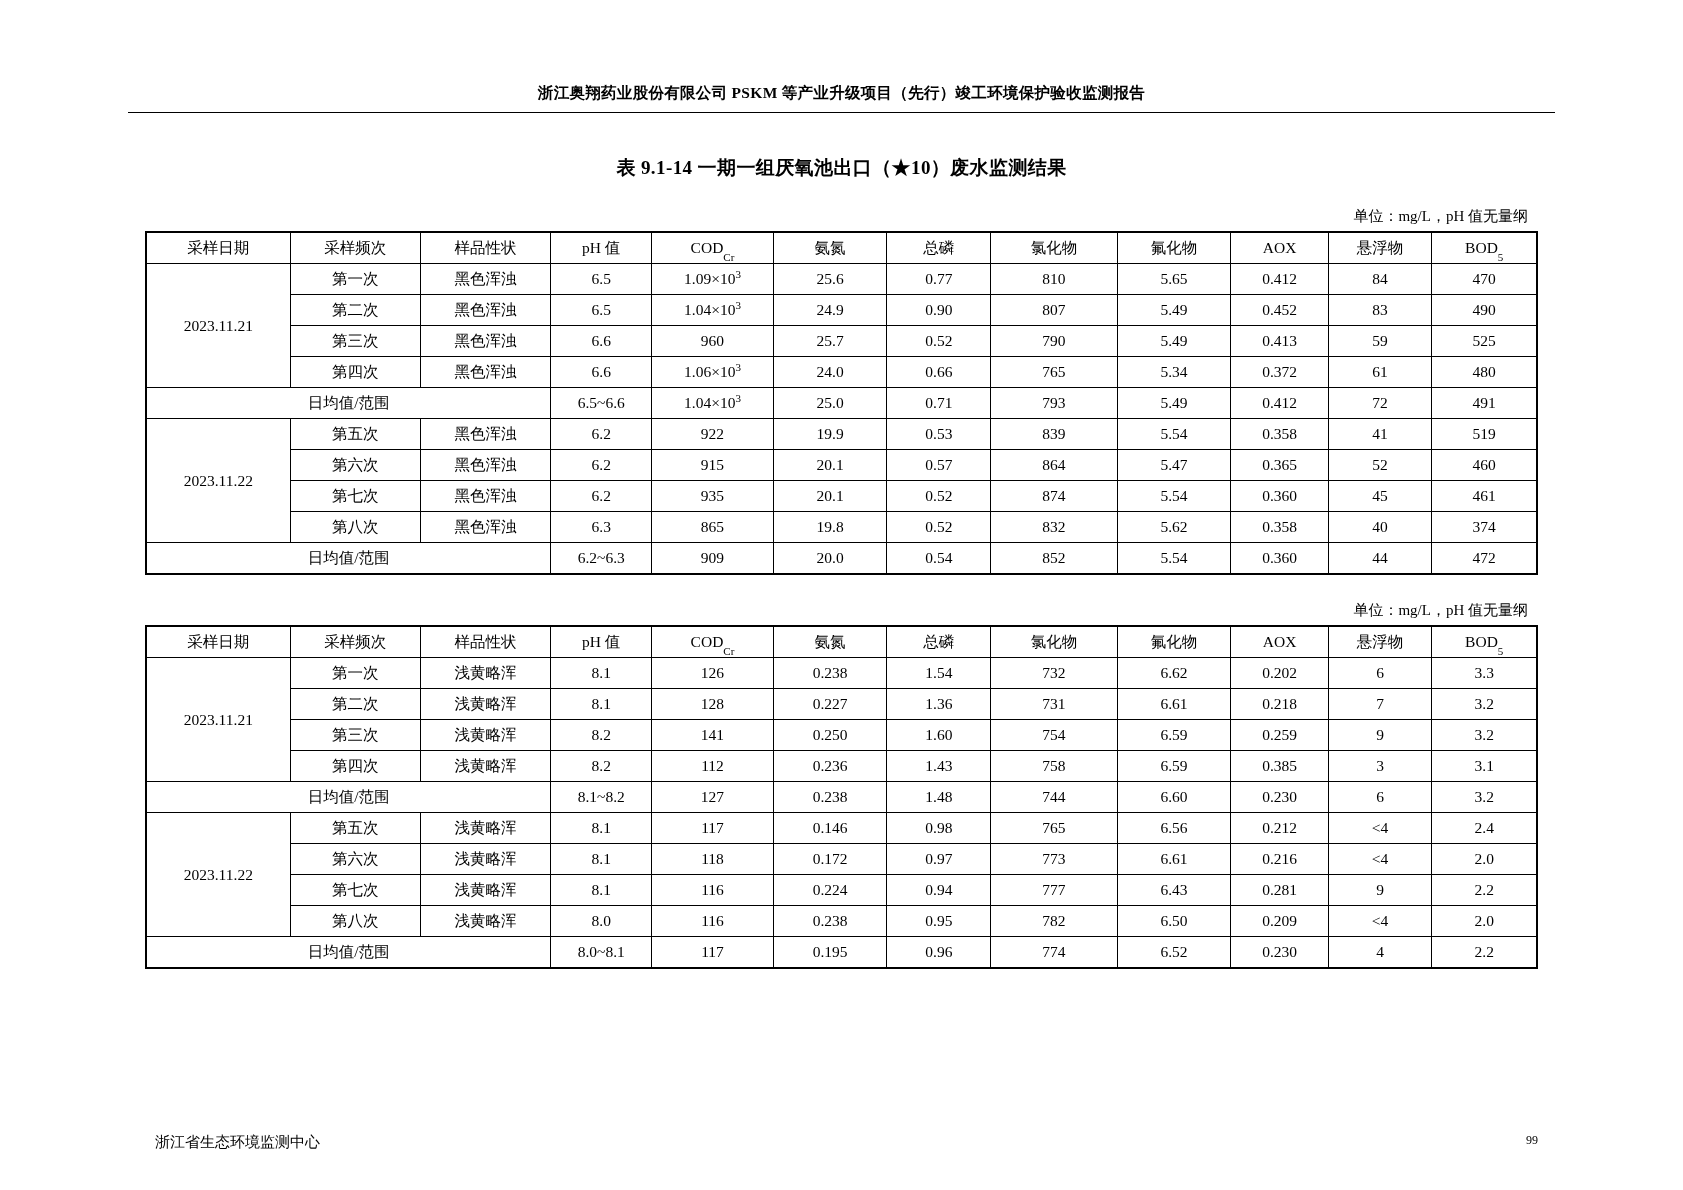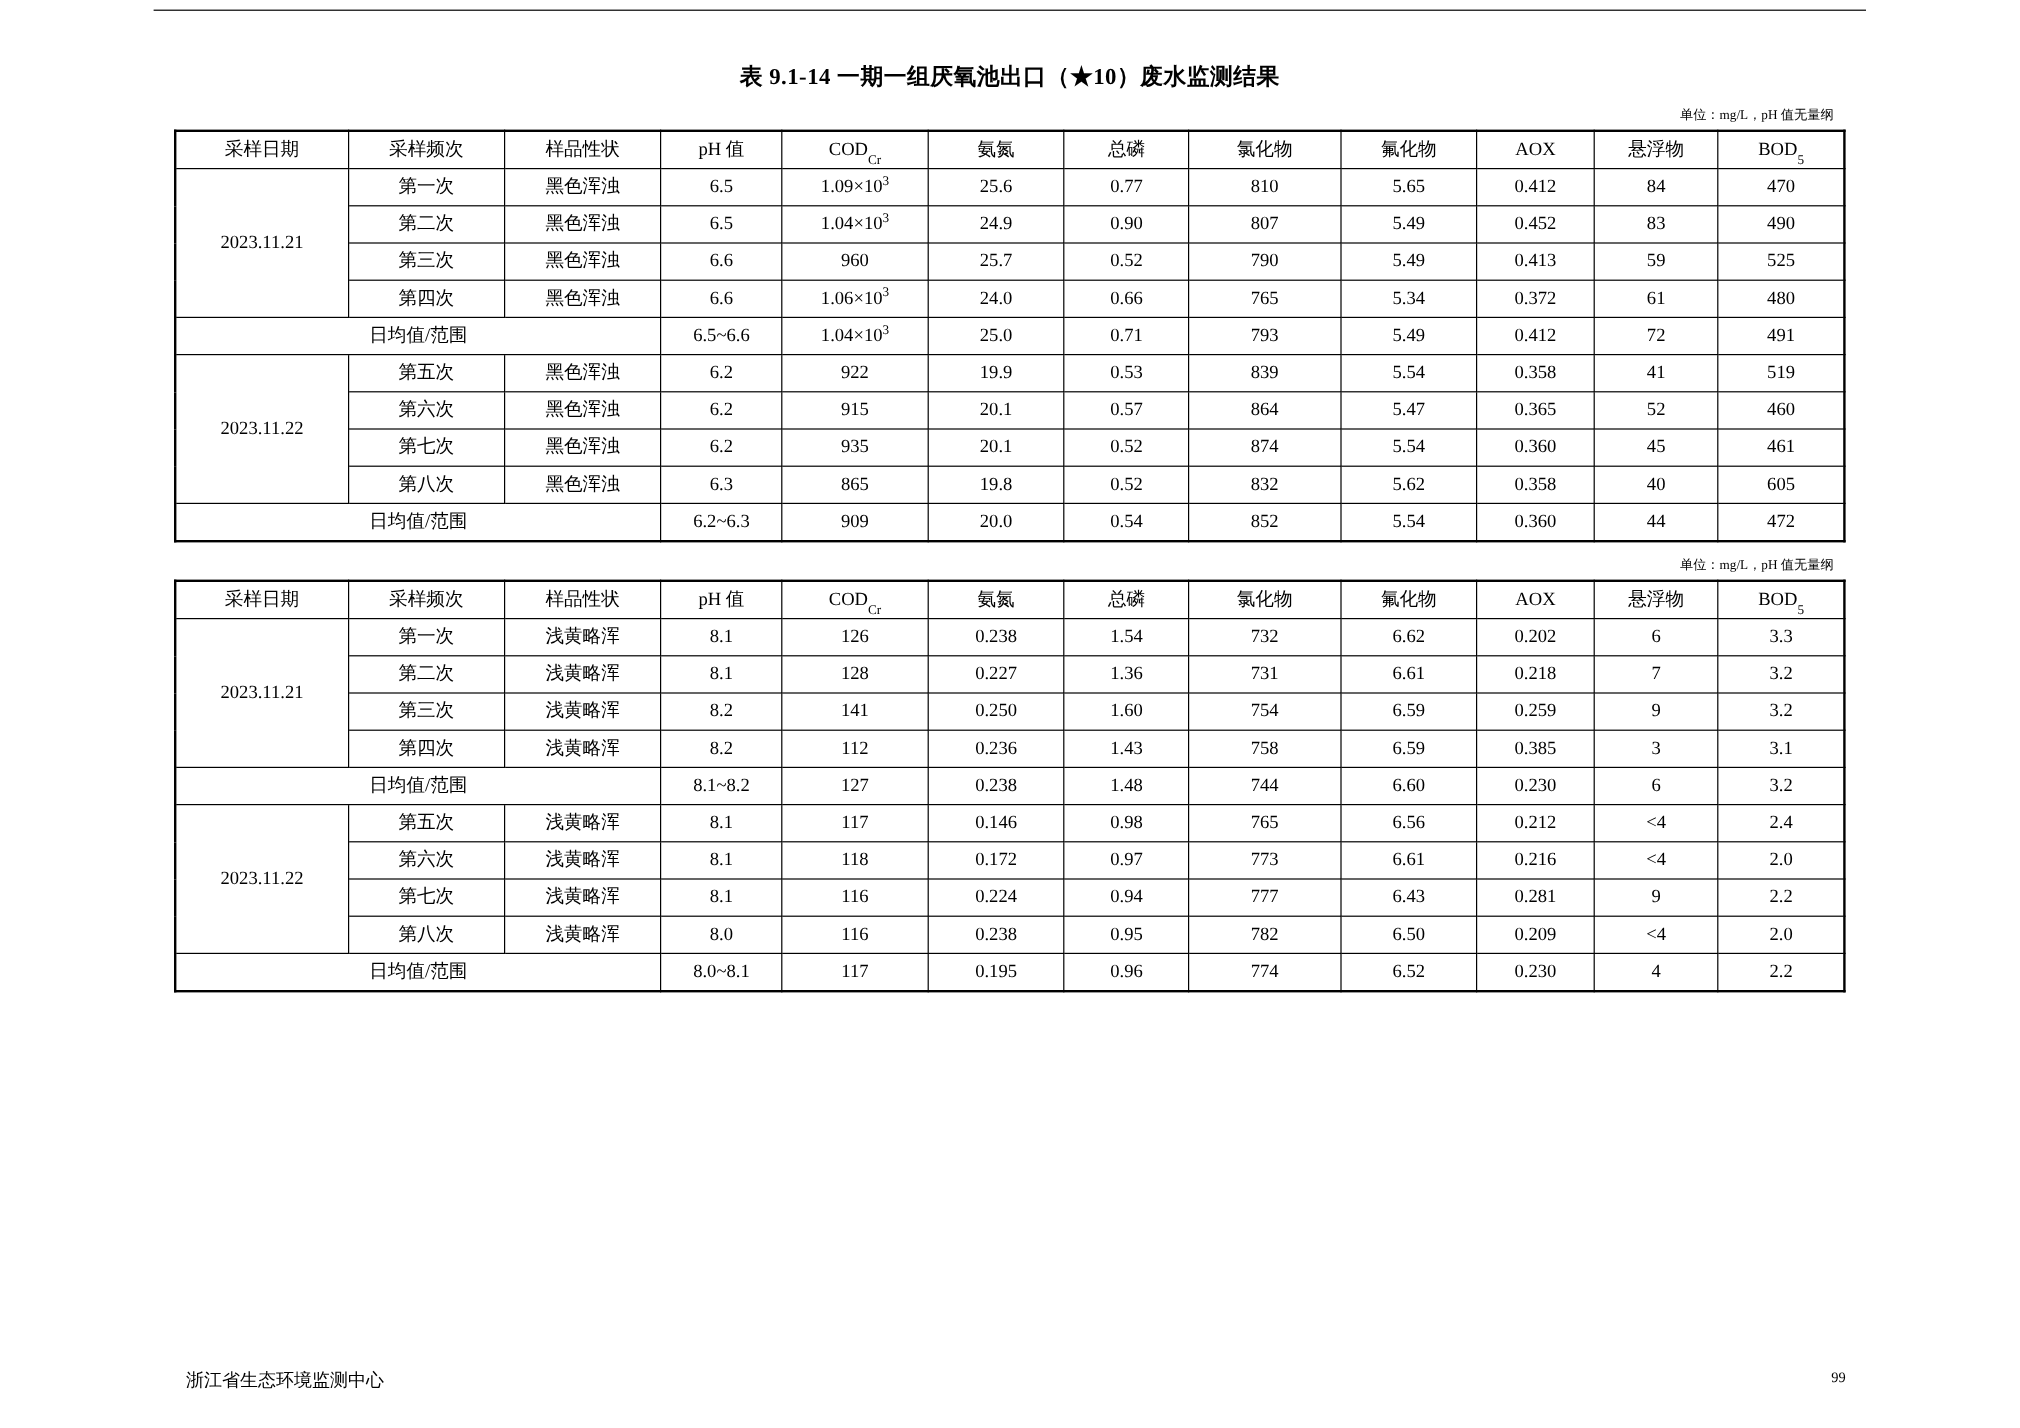--- a/index.html
+++ b/index.html
@@ -38,22 +38,22 @@
   }
   .table-title {
     text-align: center;
     font-size: 19px;
     font-weight: bold;
     margin-top: 42px;
     letter-spacing: 0.4px;
   }
   .unit-line {
     text-align: right;
-    font-size: 11px;
-    margin-top: 11px;
+    font-size: 15px;
+    margin-top: 26px;
     margin-bottom: 5px;
     padding-right: 10px;
   }
   table.data {
     border-collapse: collapse;
     width: 100%;
     table-layout: fixed;
   }
   table.data th, table.data td {
     border: 1px solid #000;
@@ -111,20 +111,21 @@
   }
   .second-title {
     margin-top: 18px;
   }
 </style>
 </head>
 <body>
 
 <div class="page">
 
+  <div class="header">浙江奥翔药业股份有限公司 PSKM 等产业升级项目（先行）竣工环境保护验收监测报告</div>
   <div class="header-rule"></div>
 
   <div class="content">
 
     <div class="table-title">表 9.1-14  一期一组厌氧池出口（★10）废水监测结果</div>
     <div class="unit-line">单位：mg/L，pH 值无量纲</div>
 
     <table class="data">
       <colgroup>
         <col class="col-date">
@@ -267,21 +268,21 @@
           <td>第八次</td>
           <td>黑色浑浊</td>
           <td>6.3</td>
           <td>865</td>
           <td>19.8</td>
           <td>0.52</td>
           <td>832</td>
           <td>5.62</td>
           <td>0.358</td>
           <td>40</td>
-          <td>605</td>
+          <td>374</td>
         </tr>
         <tr>
           <td colspan="3">日均值/范围</td>
           <td>6.2~6.3</td>
           <td>909</td>
           <td>20.0</td>
           <td>0.54</td>
           <td>852</td>
           <td>5.54</td>
           <td>0.360</td>

